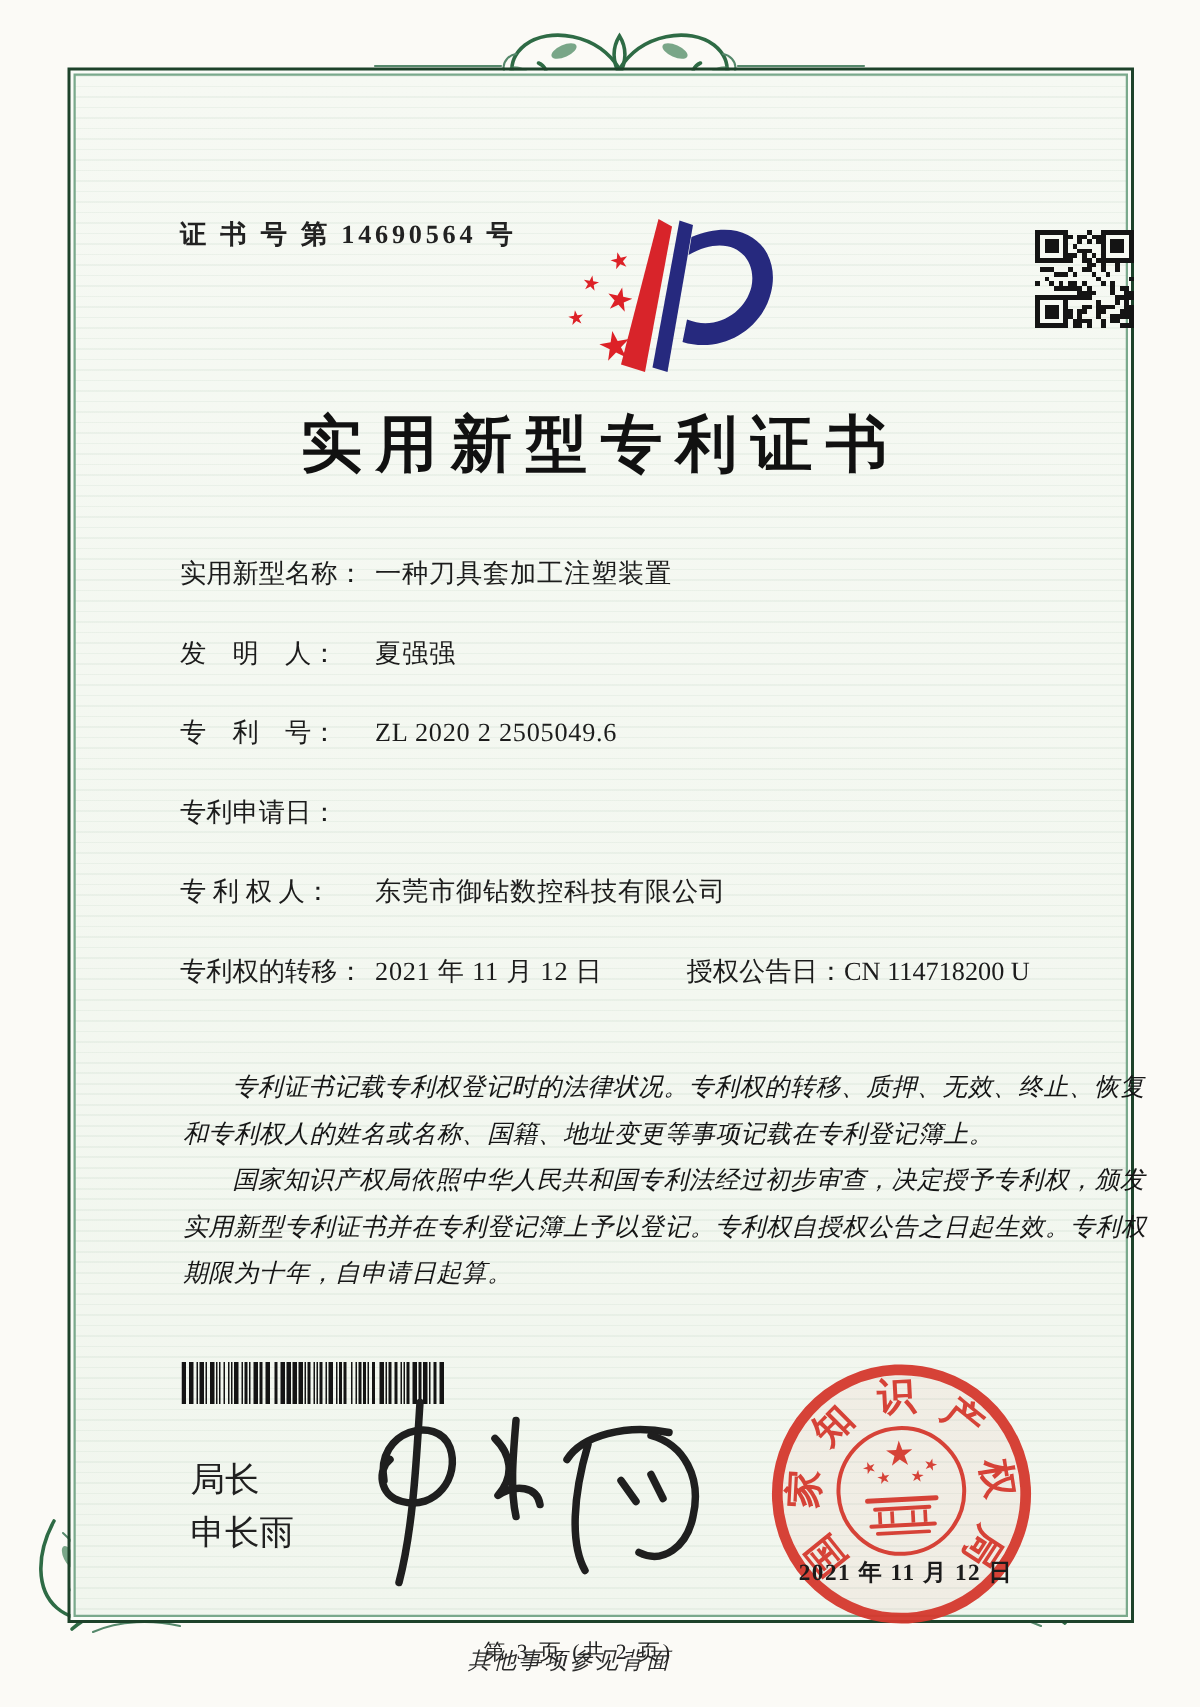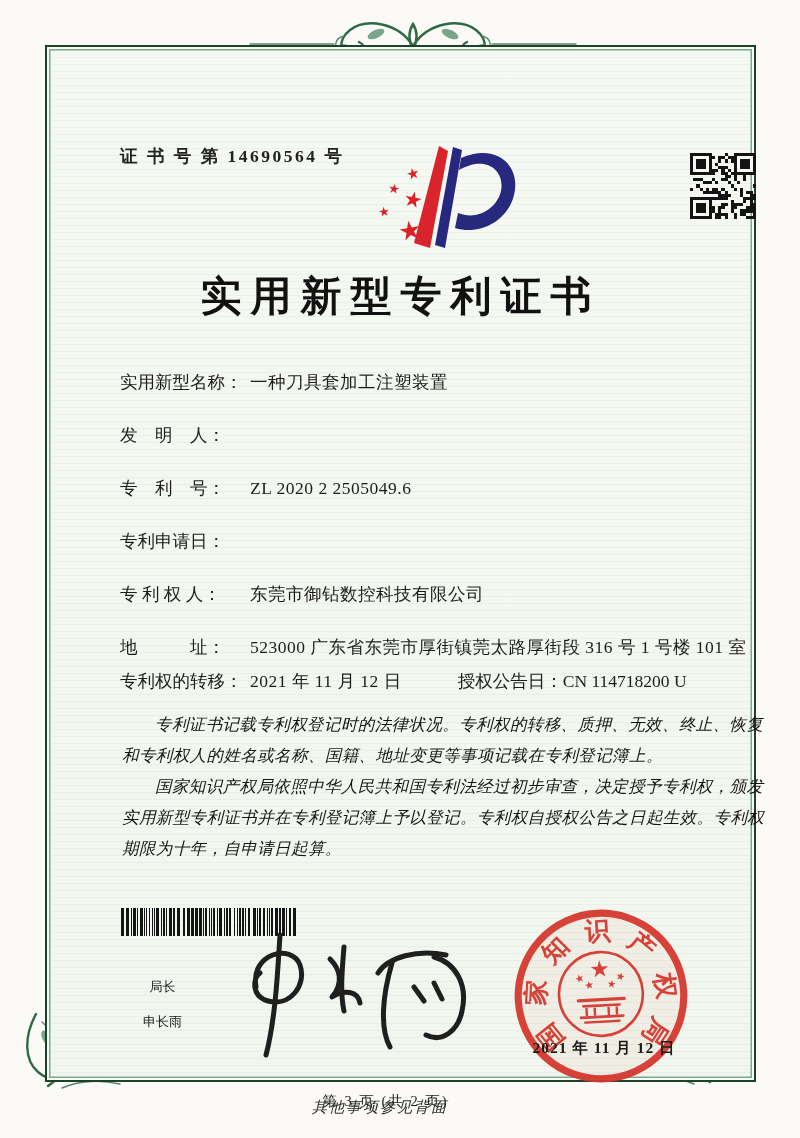--- a/index.html
+++ b/index.html
@@ -56,21 +56,21 @@
     letter-spacing:0.4px;
   }
   .paragraphs p { margin:0; text-indent:2em; }
 
   
   .barcode { position:absolute; left:74px; top:861px; width:388px; height:28px;
     display:flex; align-items:stretch; overflow:hidden; }
   .barcode .bar { background:#141414; }
   .barcode .gap { background:transparent; }
 
-  .signer { position:absolute; left:96px; top:922px; font-size:13px; line-height:35px; color:#202020;text-align:center; }
+  .signer { position:absolute; left:80px; top:922px; font-size:23px; line-height:35px; color:#202020; }
   .signature { position:absolute; left:175px; top:878px; width:260px; height:150px; }
   .signature svg { width:100%; height:100%; display:block; }
 
   .seal { position:absolute; left:462px; top:857px; width:184px; height:184px;
     opacity:.95; transform:rotate(-3deg); }
   .seal svg { width:100%; height:100%; display:block; }
   .seal-char { fill:#d5392e; font-size:25px; font-weight:bold;
     text-anchor:middle; dominant-baseline:middle;
     font-family:"Liberation Serif","DejaVu Serif",serif; }
   .seal-date {
@@ -285,35 +285,32 @@
 
   <div class="doc-title">实用新型专利证书</div>
 
   <div class="fields">
     <div class="field-row">
       <span class="field-label">实用新型名称：</span>
       <span class="field-value">一种刀具套加工注塑装置</span>
     </div>
     <div class="field-row">
       <span class="field-label">发　明　人：</span>
+      <span class="field-value">夏强强</span>
     </div>
     <div class="field-row">
       <span class="field-label">专　利　号：</span>
       <span class="field-value">ZL 2020 2 2505049.6</span>
     </div>
     <div class="field-row">
       <span class="field-label">专利申请日：</span>
     </div>
     <div class="field-row">
       <span class="field-label">专 利 权 人：</span>
       <span class="field-value">东莞市御钻数控科技有限公司</span>
-    </div>
-    <div class="field-row address">
-      <span class="field-label">地　　　址：</span>
-      <span class="field-value">523000 广东省东莞市厚街镇莞太路厚街段 316 号 1 号楼 101 室</span>
     </div>
     <div class="grant-row">
       <span class="pair">
         <span class="field-label">专利权的转移：</span>
         <span class="field-value">2021 年 11 月 12 日</span>
       </span>
       <span class="pair">
         <span>授权公告日：</span>
         <span>CN 114718200 U</span>
       </span>

